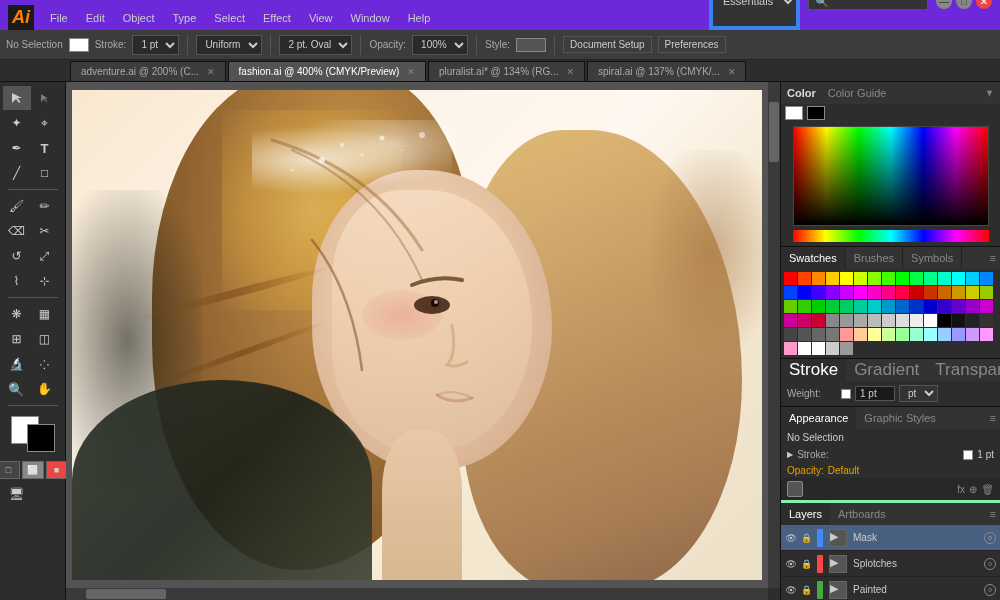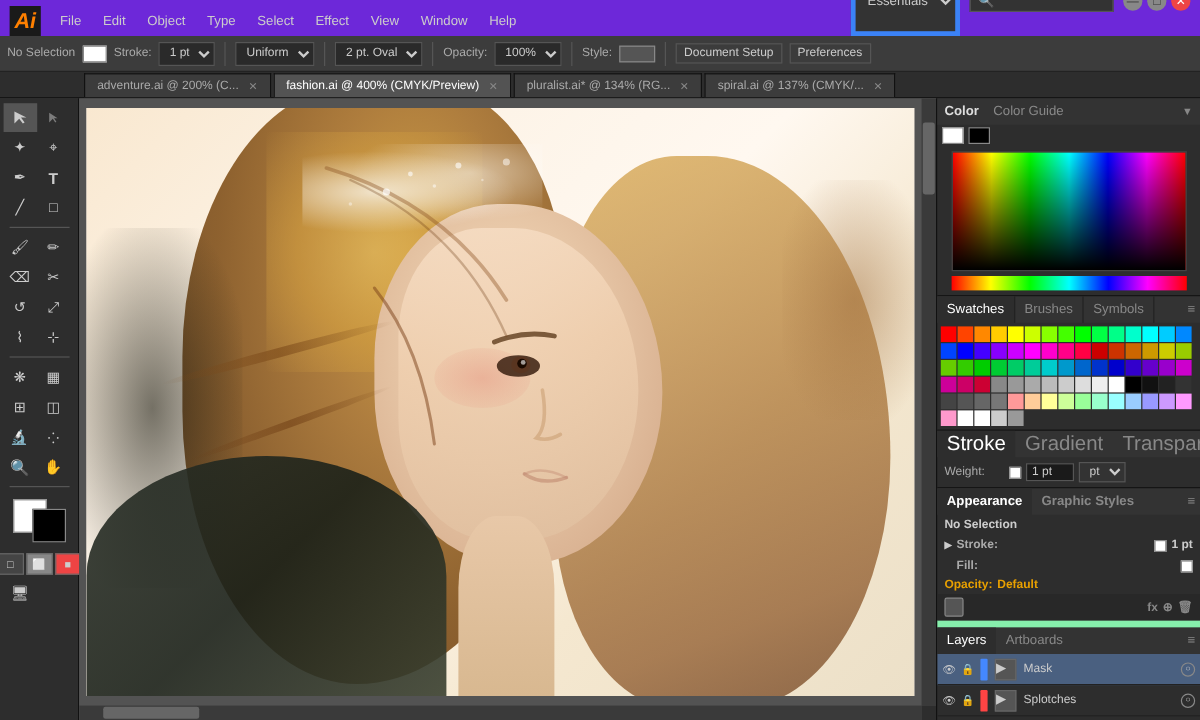--- a/index.html
+++ b/index.html
@@ -105,21 +105,21 @@
     #stroke-panel { border-bottom: 1px solid #111; }
     .stroke-tabs { display: flex; height: 22px; background: #333; }
     .stroke-tab { padding: 0 8px; font-size: 17px; color: #888; display: flex; align-items: center; cursor: pointer; }
     .stroke-tab.active { color: #fff; background: #2d2d2d; }
     .stroke-row { display: flex; align-items: center; padding: 4px 6px; gap: 4px; font-size: 10px; }
     .stroke-label { color: #aaa; width: 50px; }
     .stroke-value { background: #1a1a1a; border: 1px solid #555; color: #ccc; padding: 1px 4px; width: 40px; font-size: 10px; }
     .stroke-unit { background: #333; border: 1px solid #555; color: #ccc; padding: 1px 4px; font-size: 10px; }
 
     
-    #appearance-panel { border-bottom: 6px solid #86efac; font-weight: bold; }
+    #appearance-panel { border-bottom: 3px solid #86efac; }
     .appearance-tabs { display: flex; height: 22px; background: #333; }
     .appearance-tab { padding: 0 8px; font-size: 11px; color: #888; display: flex; align-items: center; cursor: pointer; }
     .appearance-tab.active { color: #fff; background: #2d2d2d; }
     .appearance-row { display: flex; align-items: center; padding: 3px 6px; gap: 4px; font-size: 10px; color: #ccc; }
     .appear-icon { width: 10px; height: 10px; border: 1px solid #888; background: #fff; display: inline-block; }
     .appear-label { color: #aaa; flex: 1; }
     .appear-value { color: #ccc; }
     .appear-triangle { color: #ccc; font-size: 8px; }
     .opacity-row { display: flex; align-items: center; padding: 2px 6px; gap: 4px; font-size: 10px; color: #e8a000; }
     .appear-footer { display: flex; align-items: center; padding: 3px 6px; gap: 4px; background: #282828; justify-content: space-between; }
@@ -486,25 +486,20 @@
       </div>
       <div class="appearance-row">
         <span>No Selection</span>
       </div>
       <div class="appearance-row">
         <span class="appear-triangle">▶</span>
         <span class="appear-label">Stroke:</span>
         <span class="appear-icon"></span>
         <span class="appear-value">1 pt</span>
       </div>
-      <div class="appearance-row">
-        <span class="appear-triangle" style="opacity:0;">▶</span>
-        <span class="appear-label">Fill:</span>
-        <span class="appear-icon" style="background:white;"></span>
-      </div>
       <div class="opacity-row">
         <span>Opacity:</span>
         <span>Default</span>
       </div>
       <div class="appear-footer">
         <div style="width:16px;height:16px;background:#555;border:1px solid #888;border-radius:2px;"></div>
         <div style="flex:1;"></div>
         <span class="appear-footer-icon">fx</span>
         <span class="appear-footer-icon">⊕</span>
         <span class="appear-footer-icon">🗑</span>

